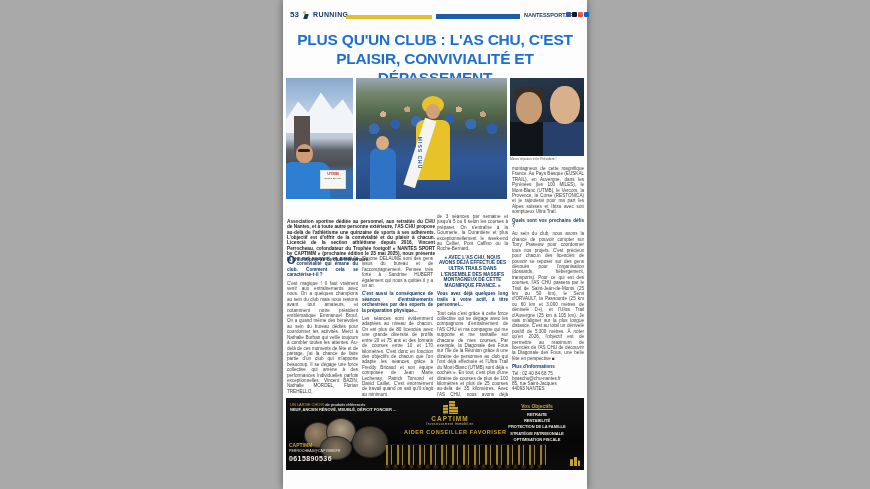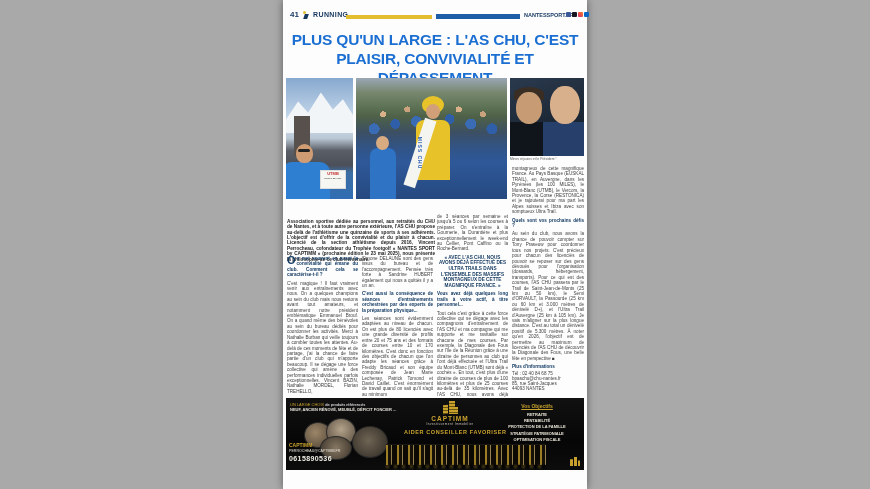--- a/index.html
+++ b/index.html
@@ -115,39 +115,39 @@
      linear-gradient(90deg,#c9a22e 0 3px,transparent 3px 4px,#c9a22e 4px 7px,transparent 7px 8px,#c9a22e 8px 10px);
      clip-path:polygon(0 25%,30% 25%,30% 0,70% 0,70% 40%,100% 40%,100% 100%,0 100%);}
 </style>
 </head>
 <body>
 
 <div class="stage">
   <div class="page">
 
     <div class="hdr">
-      <span class="pagenum">41</span>
+      <span class="pagenum">53</span>
       <span class="run-icon">
           <i class="a"></i>
           <i class="b"></i>
         </span>
       <span class="section">RUNNING</span>
       <span class="bar yellow"></span>
       <span class="bar blue"></span>
       <span class="site">NANTESSPORT.FR</span>
       <span class="socials">
         <span class="so-fb"></span>
         <span class="so-tw"></span>
         <span class="so-ig"></span>
         <span class="so-li"></span>
       </span>
     </div>
 
     <div class="title">
-      <div>PLUS QU'UN LARGE : L'AS CHU, C'EST</div>
+      <div>PLUS QU'UN CLUB : L'AS CHU, C'EST</div>
       <div>PLAISIR, CONVIVIALITÉ ET DÉPASSEMENT</div>
     </div>
 
     <div class="ph ph1">
       <div class="p1-sky"></div>
       <div class="p1-mount"></div>
       <div class="p1-tower"></div>
       <div class="p1-torso"></div>
       <div class="p1-head"></div>
       <div class="p1-glass"></div>

